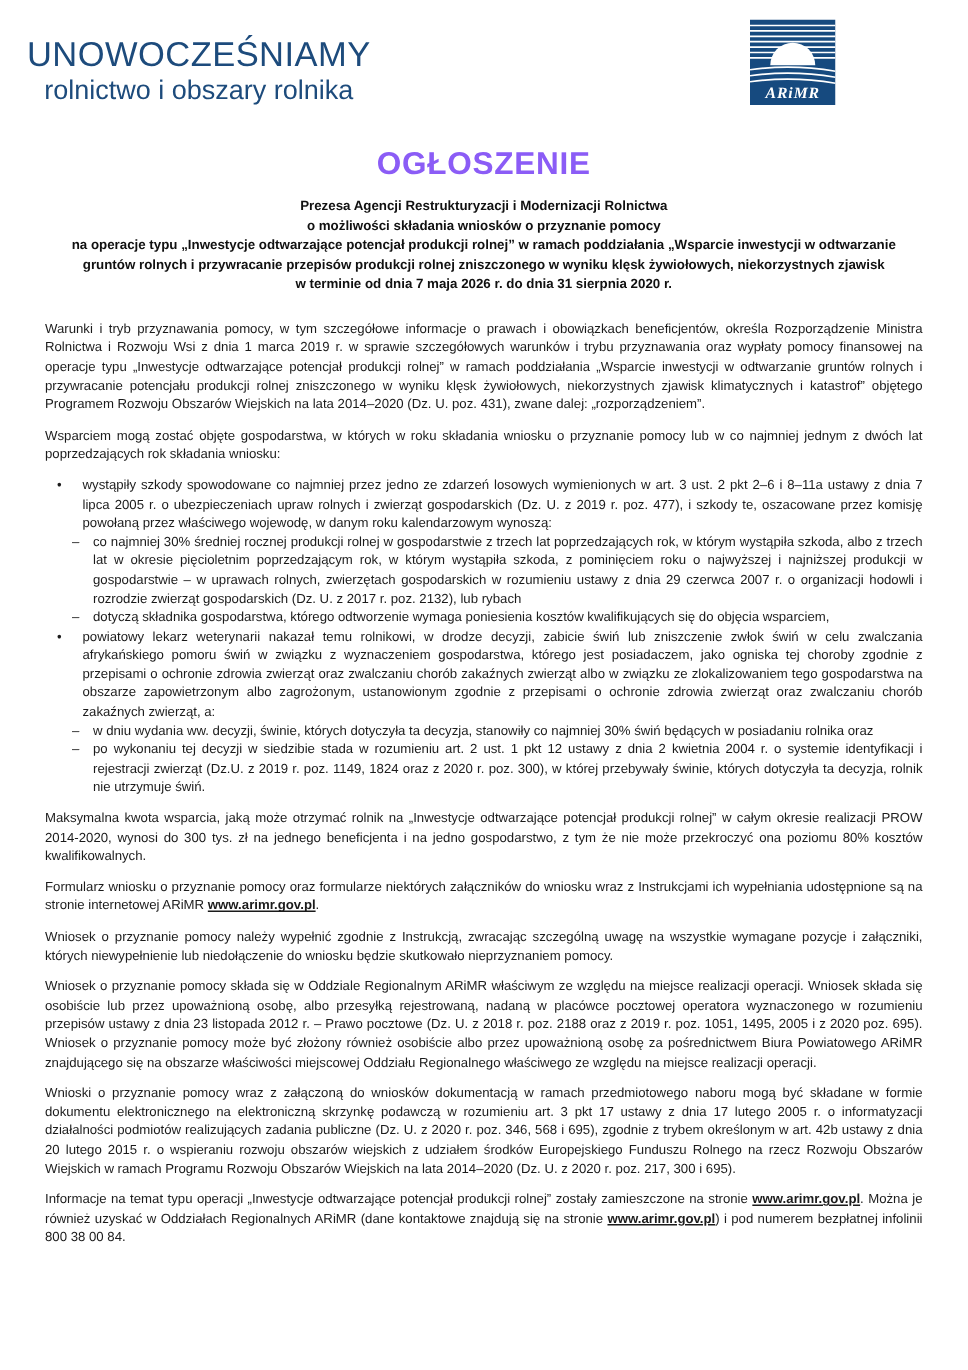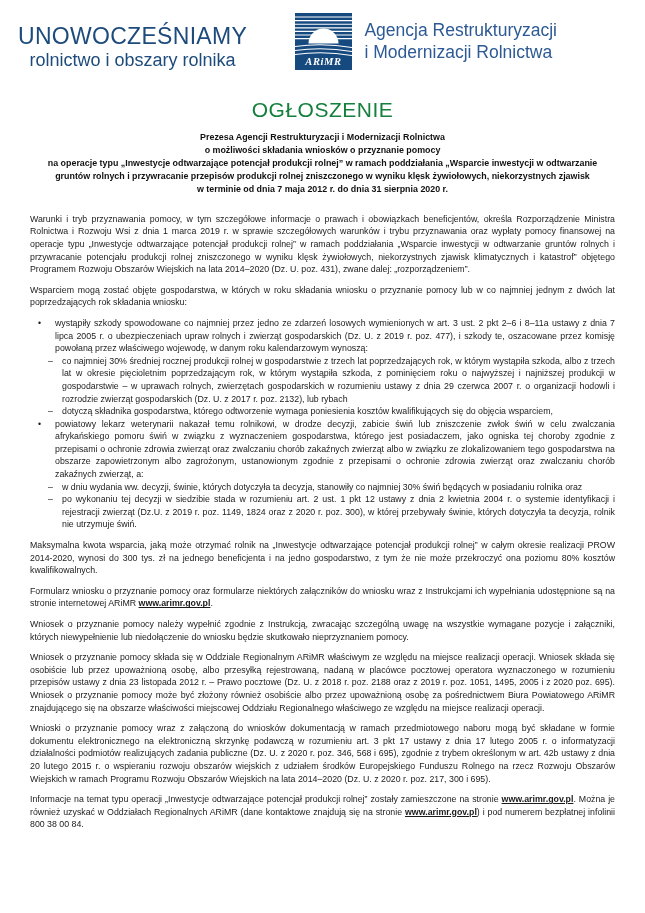--- a/index.html
+++ b/index.html
@@ -42,22 +42,22 @@
     margin-left:12px;
     color:#2d5a94;
     font-size:17.5px;
     line-height:1.22;
     white-space:nowrap;
   }
   
   .doc-title{
     text-align:center;
     font-size:21px;
-    font-weight:normal;
-    color:#15803d;
+    font-weight:bold;
+    color:#8b5cf6;
     letter-spacing:0.5px;
     margin-top:26px;
   }
   .subtitle{
     margin-top:9px;
     text-align:center;
     font-weight:bold;
     font-size:8.9px;
     line-height:13px;
     color:#111;
@@ -107,35 +107,31 @@
           </g>
           <path d="M 13.5 30.5 A 15 15 0 0 1 43.5 30.5 Z" fill="#ffffff"></path>
           <g stroke="#ffffff" stroke-width="1.1" fill="none">
             <path d="M 0 33.5 Q 28 29.5 57 34.5"></path>
             <path d="M 0 37.5 Q 28 33.5 57 38.5"></path>
             <path d="M 0 41.5 Q 28 37.5 57 42.5"></path>
           </g>
           <text x="28.5" y="52" text-anchor="middle" font-family="Liberation Serif, serif" font-style="italic" font-weight="bold" font-size="10.5" letter-spacing="0.6" fill="#ffffff">ARiMR</text>
         </svg>
       </span>
-      <div class="agency-name">
-        <div>Agencja Restrukturyzacji</div>
-        <div>i Modernizacji Rolnictwa</div>
-      </div>
     </div>
   </div>
 
   <div class="doc-title">OGŁOSZENIE</div>
 
   <div class="subtitle">
       <div>Prezesa Agencji Restrukturyzacji i Modernizacji Rolnictwa</div>
       <div>o możliwości składania wniosków o przyznanie pomocy</div>
       <div>na operacje typu „Inwestycje odtwarzające potencjał produkcji rolnej” w ramach poddziałania „Wsparcie inwestycji w odtwarzanie</div>
       <div>gruntów rolnych i przywracanie przepisów produkcji rolnej zniszczonego w wyniku klęsk żywiołowych, niekorzystnych zjawisk</div>
-      <div>w terminie od dnia 7 maja 2012 r. do dnia 31 sierpnia 2020 r.</div>
+      <div>w terminie od dnia 7 maja 2026 r. do dnia 31 sierpnia 2020 r.</div>
     </div>
 
   <div class="doc-body">
       <p class="para">Warunki i tryb przyznawania pomocy, w tym szczegółowe informacje o prawach i obowiązkach beneficjentów, określa Rozporządzenie Ministra Rolnictwa i Rozwoju Wsi z dnia 1 marca 2019 r. w sprawie szczegółowych warunków i trybu przyznawania oraz wypłaty pomocy finansowej na operacje typu „Inwestycje odtwarzające potencjał produkcji rolnej” w ramach poddziałania „Wsparcie inwestycji w odtwarzanie gruntów rolnych i przywracanie potencjału produkcji rolnej zniszczonego w wyniku klęsk żywiołowych, niekorzystnych zjawisk klimatycznych i katastrof” objętego Programem Rozwoju Obszarów Wiejskich na lata 2014–2020 (Dz. U. poz. 431), zwane dalej: „rozporządzeniem”.</p>
       <p class="para">Wsparciem mogą zostać objęte gospodarstwa, w których w roku składania wniosku o przyznanie pomocy lub w co najmniej jednym z dwóch lat poprzedzających rok składania wniosku:</p>
       <div class="bullets">
         <div class="bullet-item"><span class="marker">•</span>wystąpiły szkody spowodowane co najmniej przez jedno ze zdarzeń losowych wymienionych w art. 3 ust. 2 pkt 2–6 i 8–11a ustawy z dnia 7 lipca 2005 r. o ubezpieczeniach upraw rolnych i zwierząt gospodarskich (Dz. U. z 2019 r. poz. 477), i szkody te, oszacowane przez komisję powołaną przez właściwego wojewodę, w danym roku kalendarzowym wynoszą:</div>
         <div class="dash-item"><span class="marker">–</span>co najmniej 30% średniej rocznej produkcji rolnej w gospodarstwie z trzech lat poprzedzających rok, w którym wystąpiła szkoda, albo z trzech lat w okresie pięcioletnim poprzedzającym rok, w którym wystąpiła szkoda, z pominięciem roku o najwyższej i najniższej produkcji w gospodarstwie – w uprawach rolnych, zwierzętach gospodarskich w rozumieniu ustawy z dnia 29 czerwca 2007 r. o organizacji hodowli i rozrodzie zwierząt gospodarskich (Dz. U. z 2017 r. poz. 2132), lub rybach</div>
         <div class="dash-item"><span class="marker">–</span>dotyczą składnika gospodarstwa, którego odtworzenie wymaga poniesienia kosztów kwalifikujących się do objęcia wsparciem,</div>
         <div class="bullet-item"><span class="marker">•</span>powiatowy lekarz weterynarii nakazał temu rolnikowi, w drodze decyzji, zabicie świń lub zniszczenie zwłok świń w celu zwalczania afrykańskiego pomoru świń w związku z wyznaczeniem gospodarstwa, którego jest posiadaczem, jako ogniska tej choroby zgodnie z przepisami o ochronie zdrowia zwierząt oraz zwalczaniu chorób zakaźnych zwierząt albo w związku ze zlokalizowaniem tego gospodarstwa na obszarze zapowietrzonym albo zagrożonym, ustanowionym zgodnie z przepisami o ochronie zdrowia zwierząt oraz zwalczaniu chorób zakaźnych zwierząt, a:</div>

